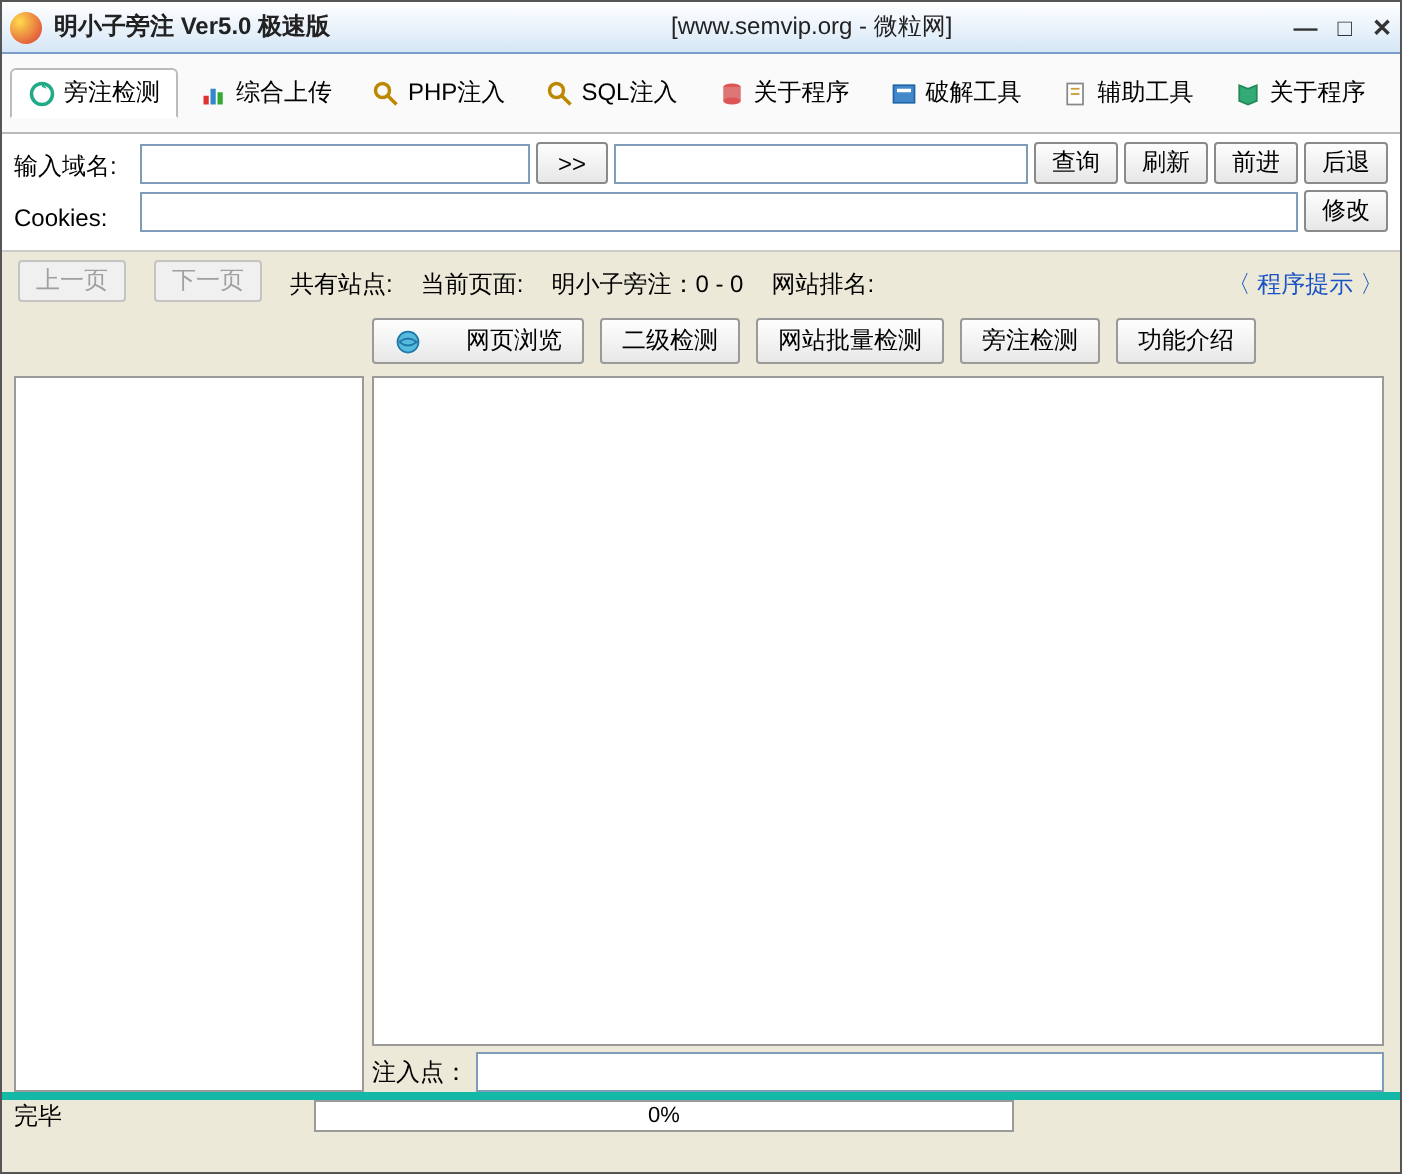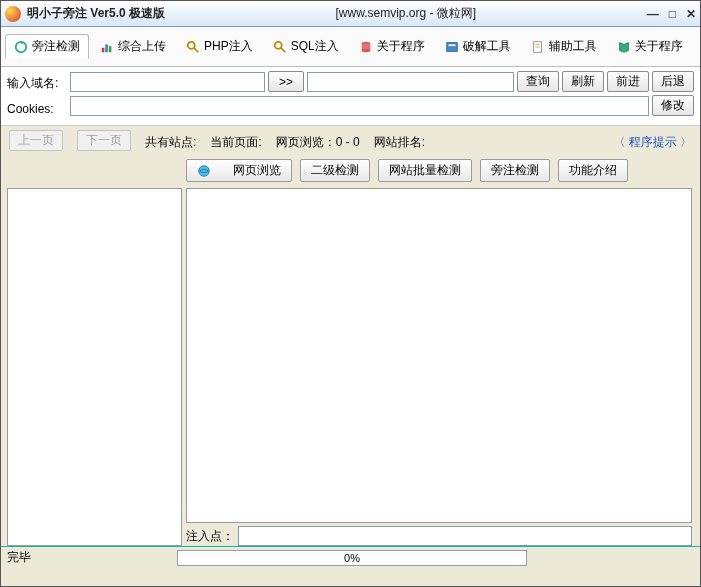--- a/index.html
+++ b/index.html
@@ -28,21 +28,21 @@
 .lt { color: #1a53c4; }
 .gt { color: #1a53c4; }
 .midtoolbar { background: #ece9d8; padding: 4px 6px 6px 185px; display: flex; gap: 8px; align-items: center; }
 .midtoolbar .tb { display: flex; align-items: center; gap: 22px; padding: 2px 10px; background: linear-gradient(#fefefe,#e8e8e8); border: 1px solid #9a9a9a; border-radius: 2px; cursor: default; }
 .globeicon { width: 14px; height: 14px; }
 .mainarea { display: flex; height: 358px; background: #ece9d8; }
 .treepanel { width: 175px; border: 1px solid #9a9a9a; background: #fff; margin: 0 4px 0 6px; }
 .rightpanel { flex: 1; display: flex; flex-direction: column; margin-right: 8px; }
 .contentpanel { flex: 1; border: 1px solid #9a9a9a; background: #fff; }
 .injectrow { display: flex; align-items: center; padding: 3px 0 0 0; gap: 4px; }
-.statusbar { height: 22px; background: #ece9d8; border-top: 1px solid #14b8a6; display: flex; align-items: center; padding: 0 6px; gap: 20px; }
+.statusbar { height: 22px; background: #ece9d8; border-top: 4px solid #14b8a6; display: flex; align-items: flex-start; padding: 0 6px; }
 .statusbar .sl { flex: 0 0 150px; }
 .progressbox { width: 350px; height: 16px; border: 1px solid #9a9a9a; background: #fff; position: relative; text-align: center; line-height: 14px; font-size: 11px; }
 svg { display: block; }
 </style>
 </head>
 <body>
 
 <div class="window">
 
   <div class="titlebar">
@@ -149,21 +149,21 @@
       <input class="txt" style="flex: 1 1 0%;" value="">
       <button class="btn">修改</button>
     </div>
   </div>
 
   <div class="statrow">
     <button class="btn disabled">上一页</button>
     <button class="btn disabled">下一页</button>
     <span>共有站点:</span>
     <span>当前页面:</span>
-    <span><span>网页浏览：</span><span>0 - 0</span></span>
+    <span><span>明小子旁注：</span><span>0 - 0</span></span>
     <span>网站排名:</span>
     <span class="flex"></span>
     <span><span class="lt">〈 </span><span class="link">程序提示</span><span class="gt"> 〉</span></span>
   </div>
 
   <div class="midtoolbar">
     <div class="tb">
       <span class="globeicon">
           <svg viewBox="0 0 16 16">
             <circle cx="8" cy="8" r="6" fill="#5bd" stroke="#27a"></circle>

